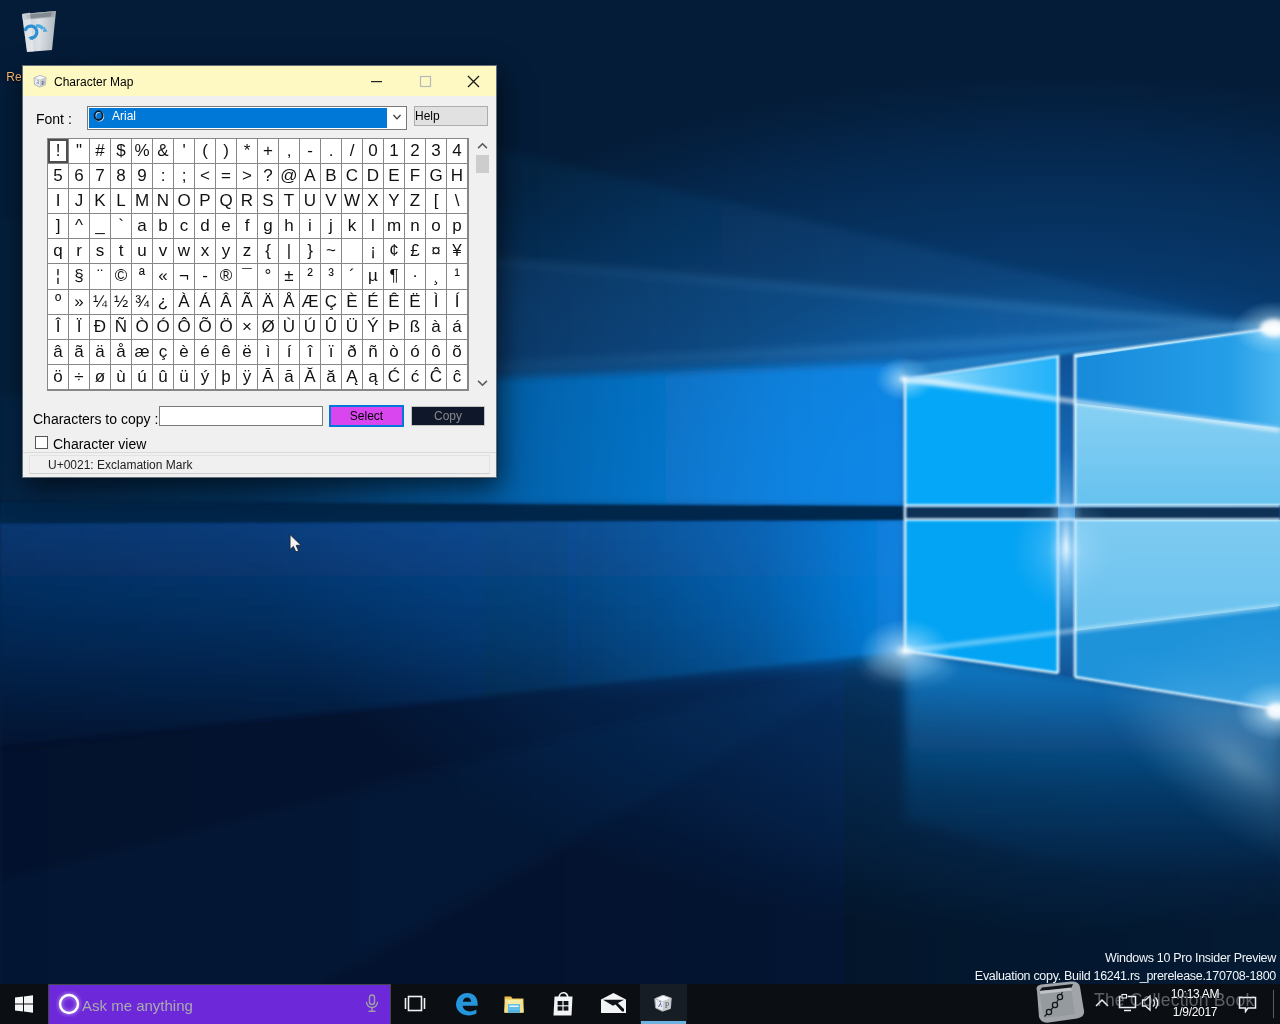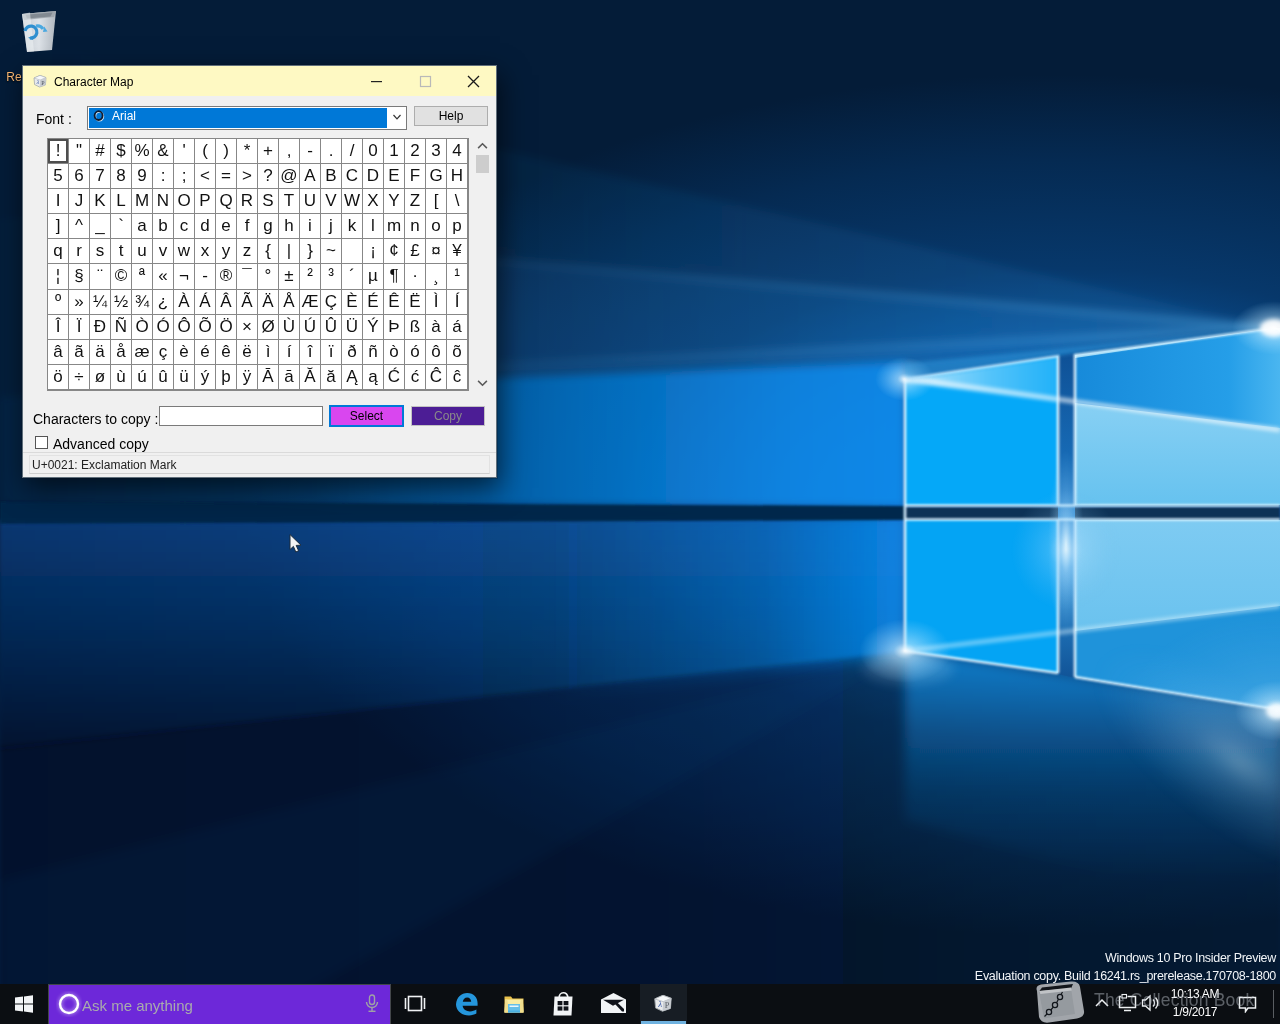--- a/index.html
+++ b/index.html
@@ -13,41 +13,41 @@
 #tbar .ttl{position:absolute;left:31px;top:9px;font-size:12px;color:#000}
 #capbtns{position:absolute;right:0;top:0;height:30px}
 .cb{display:inline-block;width:45px;height:30px;position:relative;vertical-align:top}
 
 .lbl{position:absolute;font-size:14px;color:#000}
 #fontbox{position:absolute;left:64px;top:40px;width:320px;height:24px;background:#fff;border:1px solid #7a7a7a}
 #fontsel{position:absolute;left:1px;top:1px;right:19px;bottom:1px;background:#0078d7;color:#fff;
   font-size:12px;line-height:16px;padding-left:4px}
 #fontarrow{position:absolute;right:5px;top:6px;width:8px;height:8px}
 #helpbtn{position:absolute;left:391px;top:40px;width:74px;height:20px;background:#e1e1e1;
-  border:1px solid #adadad;text-align:center;line-height:18px;font-size:12px}
+  border:1px solid #adadad;line-height:18px;font-size:12px}
 
 #grid{position:absolute;left:24px;top:72px;width:422px;height:253px;background:#fff;
   border:1px solid #878787;display:grid;grid-template-columns:repeat(20,1fr);grid-auto-rows:25.1px}
 .cc{border-right:1px solid #878787;border-bottom:1px solid #878787;
   font-size:17px;line-height:24px;text-align:center;color:#111;overflow:hidden}
 .cc.sel{box-shadow:inset 0 0 0 2px #4e4e4e}
 
 #sbar{position:absolute;left:451px;top:72px;width:17px;height:253px;background:#f0f0f0}
 #sthumb{position:absolute;left:2px;top:17px;width:13px;height:18px;background:#cdcdcd}
 .sarrow{position:absolute;left:3px;width:11px;height:11px}
 
 #copybox{position:absolute;left:136px;top:340px;width:164px;height:20px;background:#fff;border:1px solid #7a7a7a}
 #selbtn{position:absolute;left:306px;top:339px;width:75px;height:22px;background:#d946ef;
   border:2px solid #0078d7;text-align:center;line-height:18px;font-size:12px}
-#cpybtn{position:absolute;left:388px;top:340px;width:74px;height:20px;background:#4c1d95;
+#cpybtn{position:absolute;left:388px;top:340px;width:74px;height:20px;background:#0f172a;
   border:1px solid #c2c2c2;text-align:center;line-height:18px;font-size:12px;color:#8a8a8a}
 #advck{position:absolute;left:12px;top:370px;width:13px;height:13px;background:#fff;border:1px solid #555}
 #status{position:absolute;left:0;top:386px;width:473px;height:25px;border-top:1px solid #dadada}
 #statbox{position:absolute;left:6px;top:2px;width:461px;height:19px;border:1px solid #e2e2e2;
-  border-bottom:1px solid #cfcfcf;font-size:12px;line-height:18px;padding-left:2px;color:#222}
+  border-bottom:1px solid #cfcfcf;font-size:12px;line-height:18px;padding-left:18px;color:#222}
 
 #tb{position:absolute;left:0;top:984px;width:1280px;height:40px;background:#0b0e12}
 #searchbox{position:absolute;left:48px;top:0;width:343px;height:40px;background:#6d28d9;
   border:1px solid #43474b;border-bottom:none}
 #searchbox .q{position:absolute;left:33px;top:12px;font-size:15px;color:#a9abad}
 #evals{position:absolute;right:4px;top:950px;text-align:right;color:#f2f5f8;font-size:12.5px;line-height:17.5px;letter-spacing:-0.3px}
 #wmark{position:absolute;left:1094px;top:990px;font-size:17.5px;color:rgba(188,195,202,.46);
   white-space:nowrap;letter-spacing:.2px}
 .trayt{position:absolute;color:#fff;font-size:12px;text-align:center;width:56px;letter-spacing:-0.3px}
 </style></head><body>
@@ -493,21 +493,21 @@
    <div id="sthumb"></div>
    <svg class="sarrow" style="bottom:3px" viewBox="0 0 10 10">
         <path d="M1,3.5 L5,7.5 L9,3.5" fill="none" stroke="#5a5a5a" stroke-width="1.4"></path>
       </svg>
  </div>
  <div class="lbl" style="left:10px;top:345px">Characters to copy :</div>
  <div id="copybox"></div>
  <div id="selbtn">Select</div>
  <div id="cpybtn">Copy</div>
  <div id="advck"></div>
- <div class="lbl" style="left:30px;top:370px">Advanced copy</div>
+ <div class="lbl" style="left:30px;top:370px">Character view</div>
  <div id="status">
       <div id="statbox">U+0021: Exclamation Mark</div>
     </div>
 </div>
 <svg class="abs" style="left:289px;top:534px" width="14" height="20" viewBox="0 0 14 20">
 <path d="M1,0.5 L1,15.5 L4.4,12.4 L6.8,18 L9.6,16.7 L7.2,11.4 L12,11.2 Z" fill="#f4f4f4" stroke="#1a2a3a" stroke-width="1"></path>
 </svg>
 <div id="tb">
     <div id="searchbox">
       <div class="q">Ask me anything</div>

